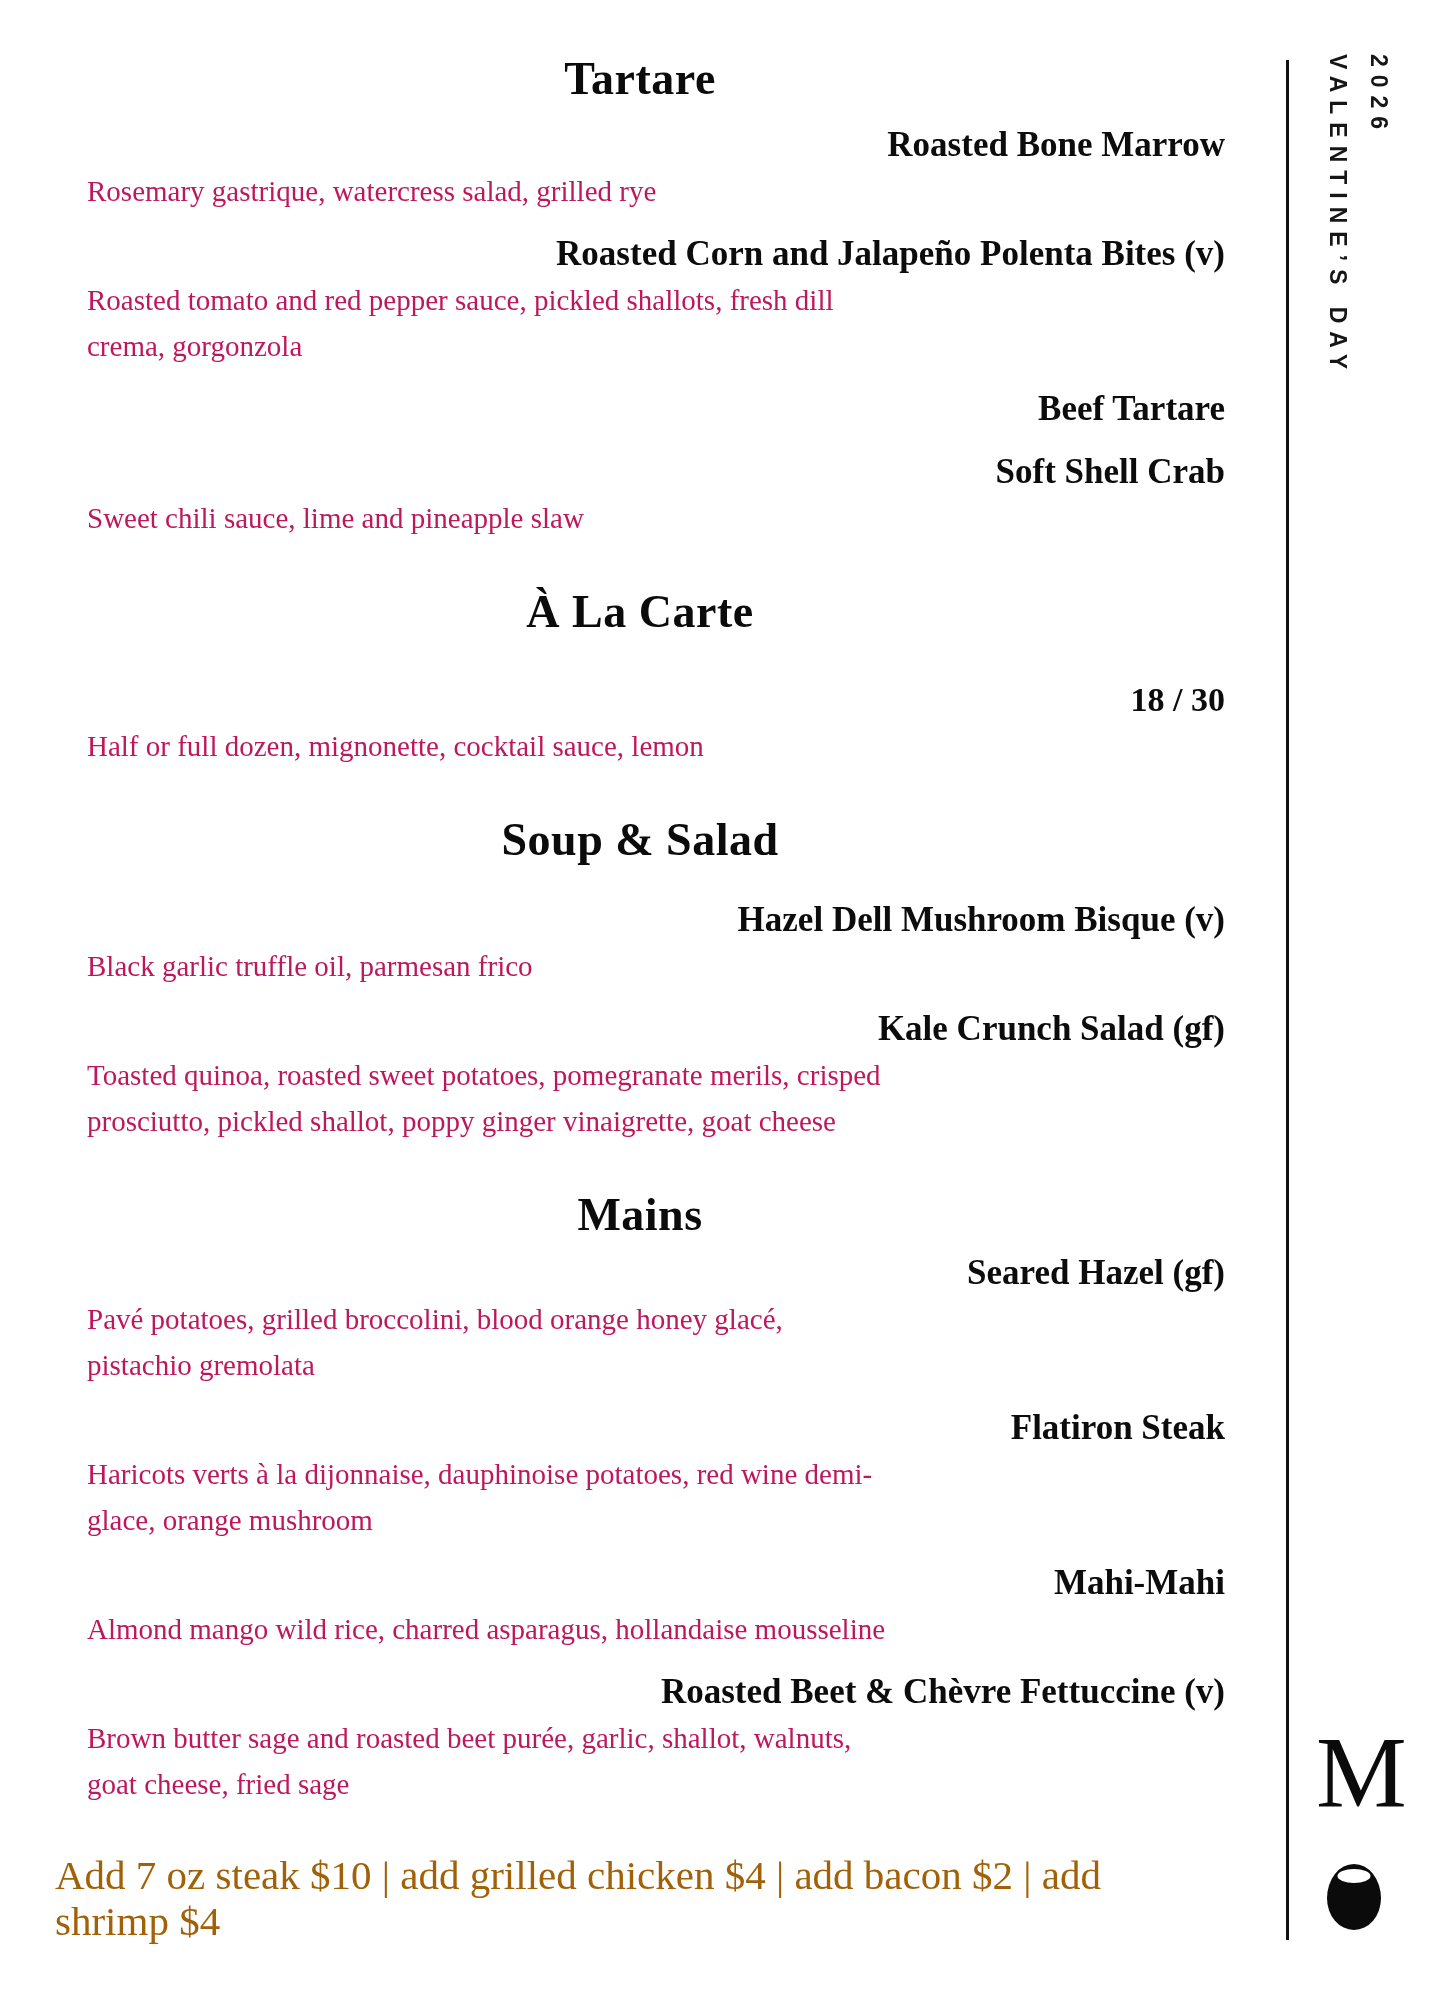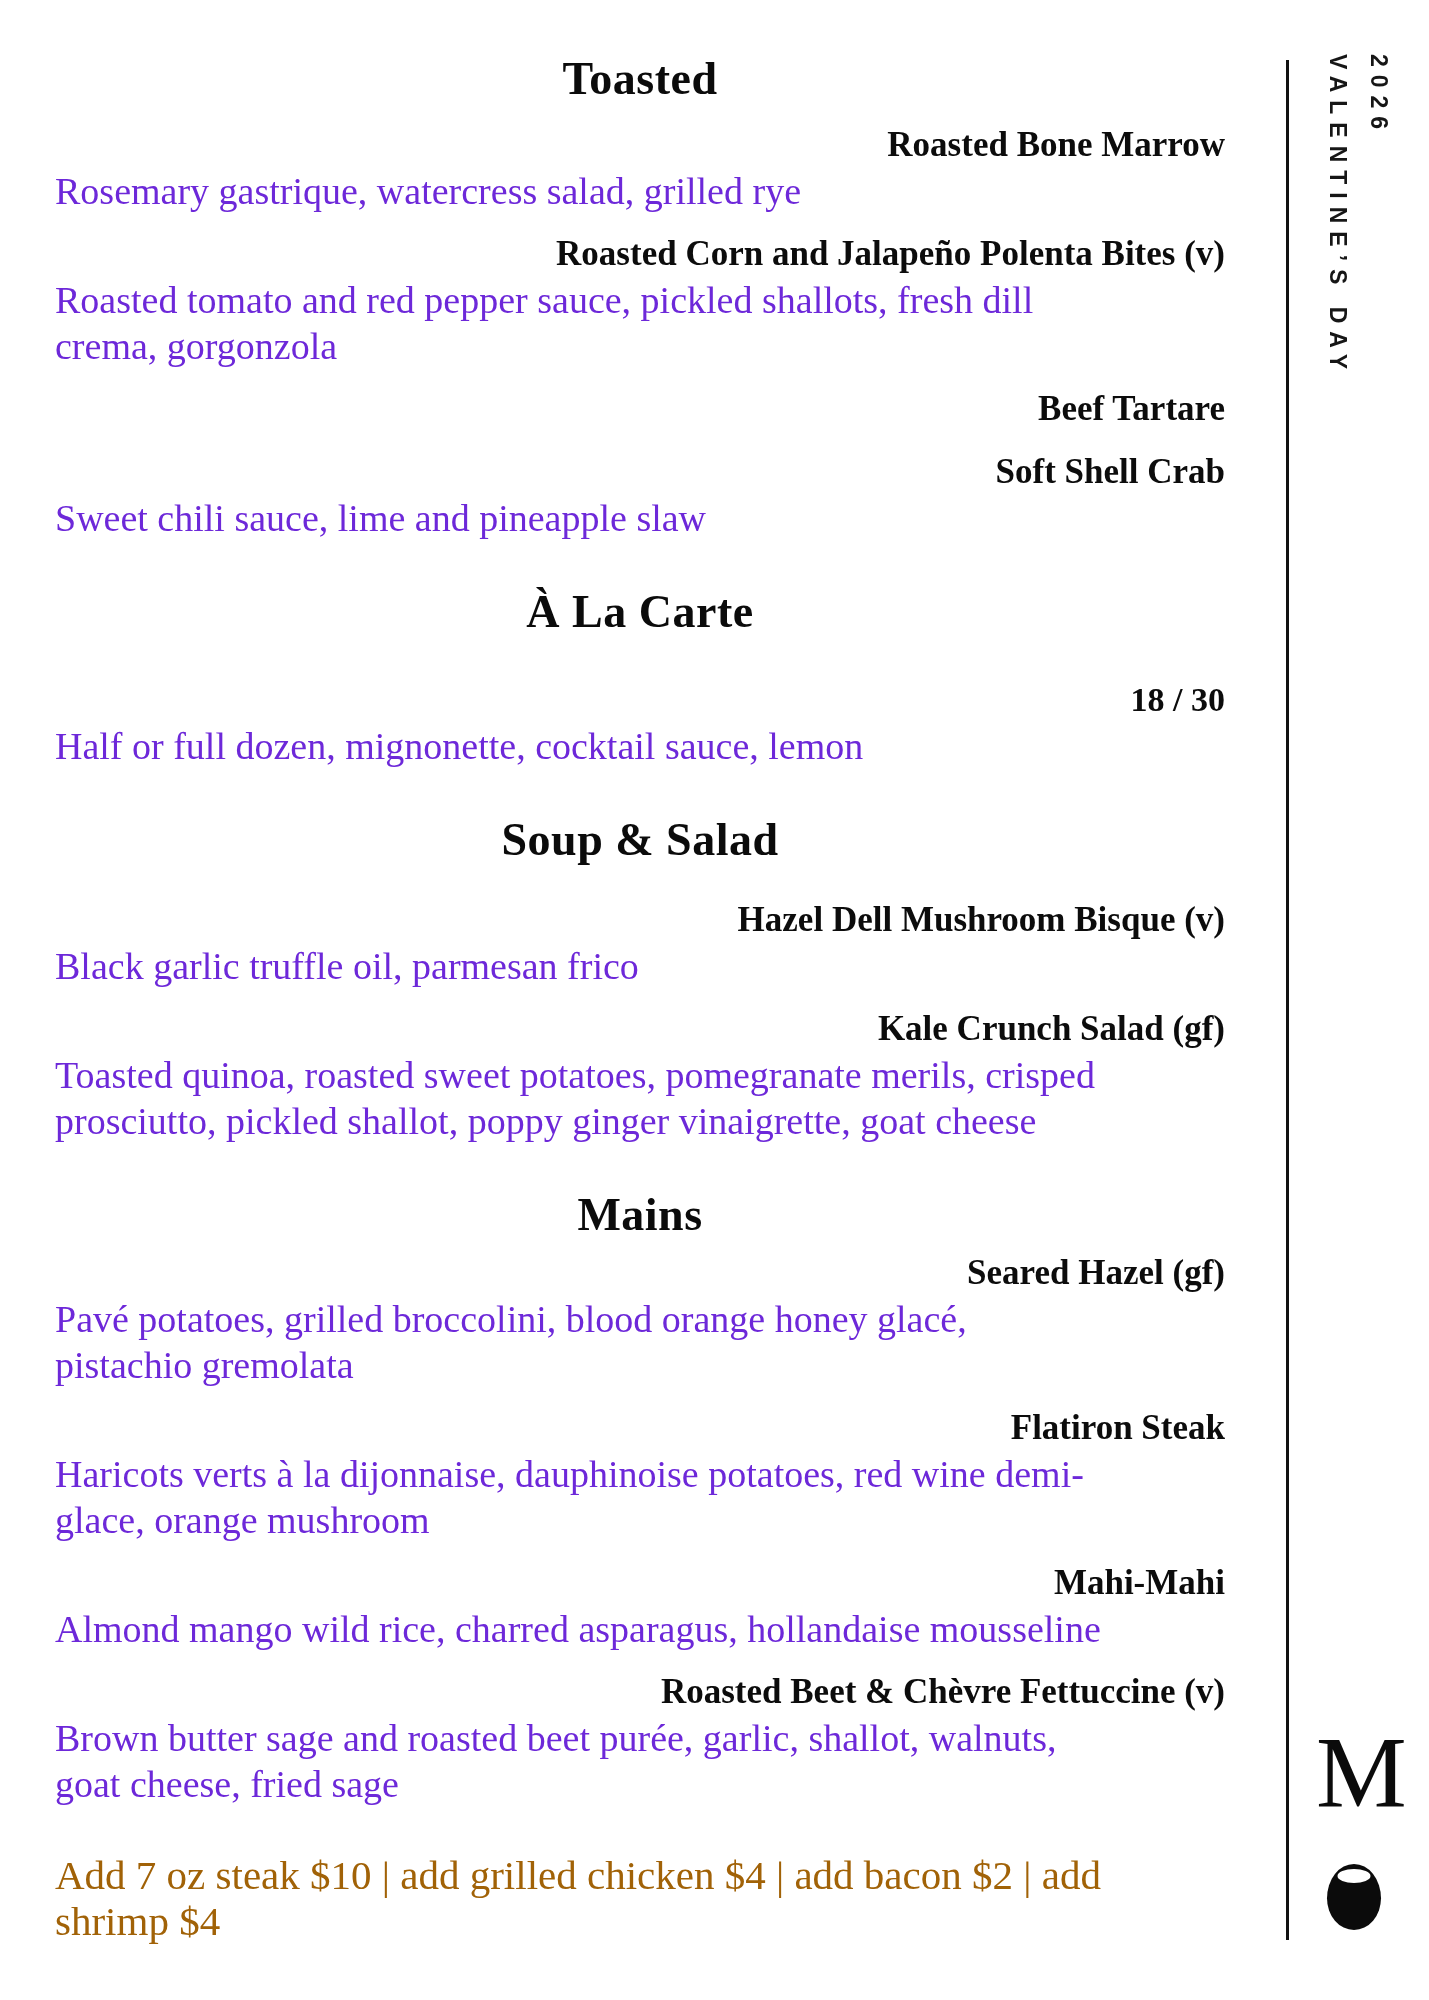--- a/index.html
+++ b/index.html
@@ -46,25 +46,26 @@
     color: #0c0c0c;
   }
   .item-price {
     font-size: 34px;
     line-height: 46px;
     font-weight: 700;
     color: #0c0c0c;
     white-space: nowrap;
   }
   .item-desc {
-    font-size: 38px;
+    font-size: 29px;
     line-height: 46px;
     font-weight: 400;
-    color: #6d28d9;
+    color: #be185d;
     white-space: pre-line;
+    margin-left: 32px;
   }
 
   .addons {
     position: absolute;
     left: 55px;
     top: 1852px;
     width: 1170px;
     font-size: 41px;
     line-height: 46px;
     color: #a16207;
@@ -123,21 +124,21 @@
     height: 14px;
     background: #ffffff;
     border-radius: 50%;
   }
 </style>
 </head>
 <body>
 
 <main class="content" id="sections-root">
     <section class="menu-section">
-      <h2 class="section-title">Toasted</h2>
+      <h2 class="section-title">Tartare</h2>
       <div class="menu-item">
         <div class="item-head">
           <span class="item-name">Roasted Bone Marrow</span>
         </div>
         <div class="item-desc">Rosemary gastrique, watercress salad, grilled rye</div>
       </div>
       <div class="menu-item">
         <div class="item-head">
           <span class="item-name">Roasted Corn and Jalapeño Polenta Bites (v)</span>
         </div>

